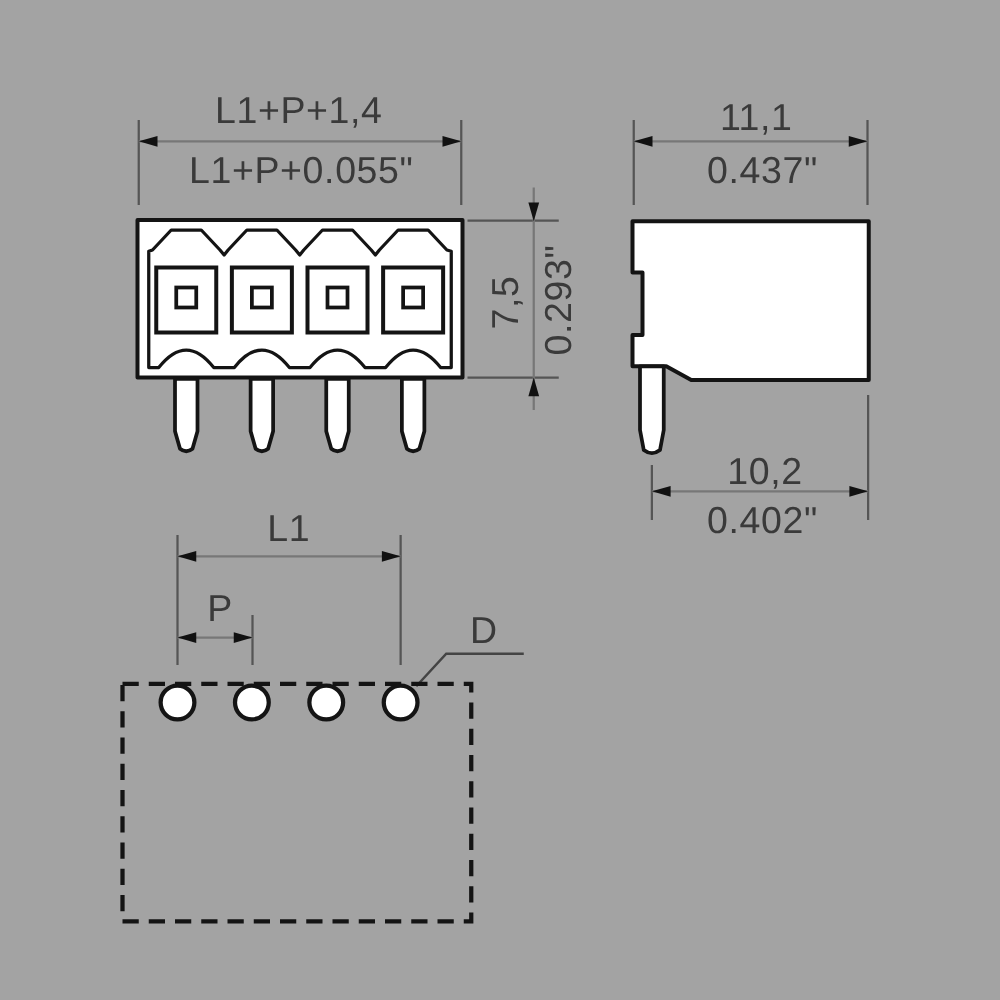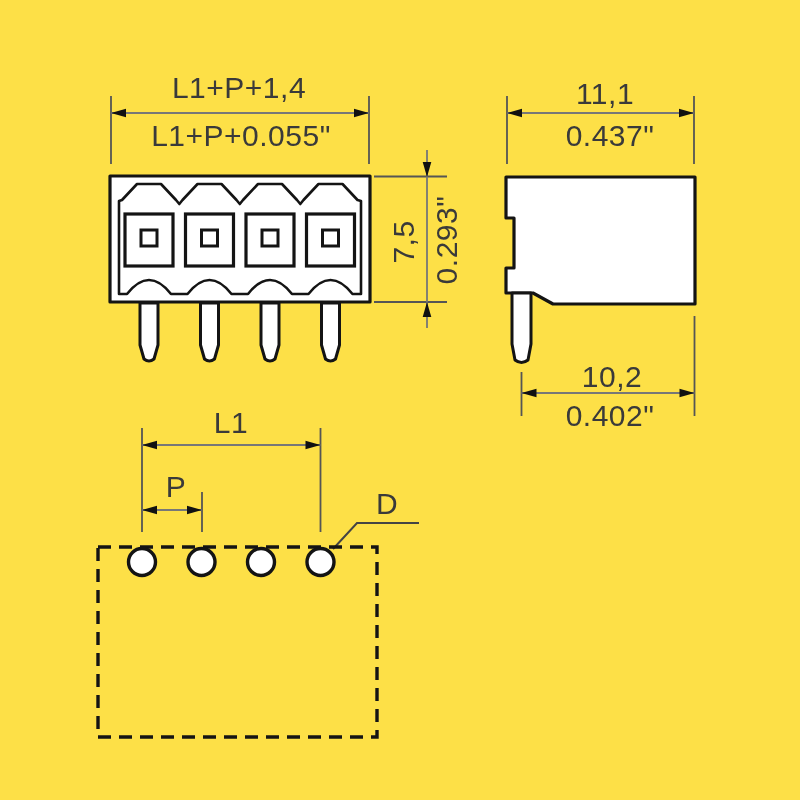--- a/index.html
+++ b/index.html
@@ -3,21 +3,21 @@
 <meta charset="utf-8">
 <style>
   html, body {
     margin: 0; padding: 0;
     background: #ffffff;
     font-family: "Liberation Sans", sans-serif;
   }
   .canvas {
     position: relative;
     width: 800px; height: 800px;
-    background: #fde047;
+    background: #a3a3a3;
     overflow: hidden;
   }
   svg { display: block; }
   .outline     { fill: #ffffff; stroke: #141414; stroke-width: 3.2; stroke-linejoin: round; }
   .outline-nf  { fill: none;    stroke: #141414; stroke-width: 2.6; stroke-linejoin: round; }
   .pin         { fill: #ffffff; stroke: #141414; stroke-width: 3;   stroke-linejoin: round; }
   .cavity      { fill: #ffffff; stroke: #141414; stroke-width: 3.2; }
   .contact     { fill: #ffffff; stroke: #141414; stroke-width: 3; }
   .extline     { stroke: #555555; stroke-width: 1.8; fill: none; }
   .dimline     { stroke: #777777; stroke-width: 1.8; fill: none; }

